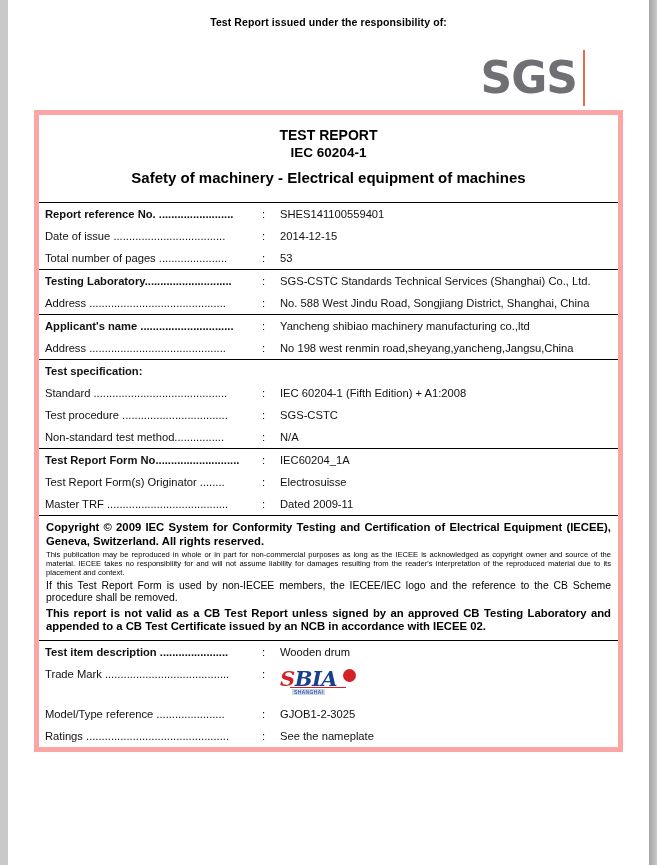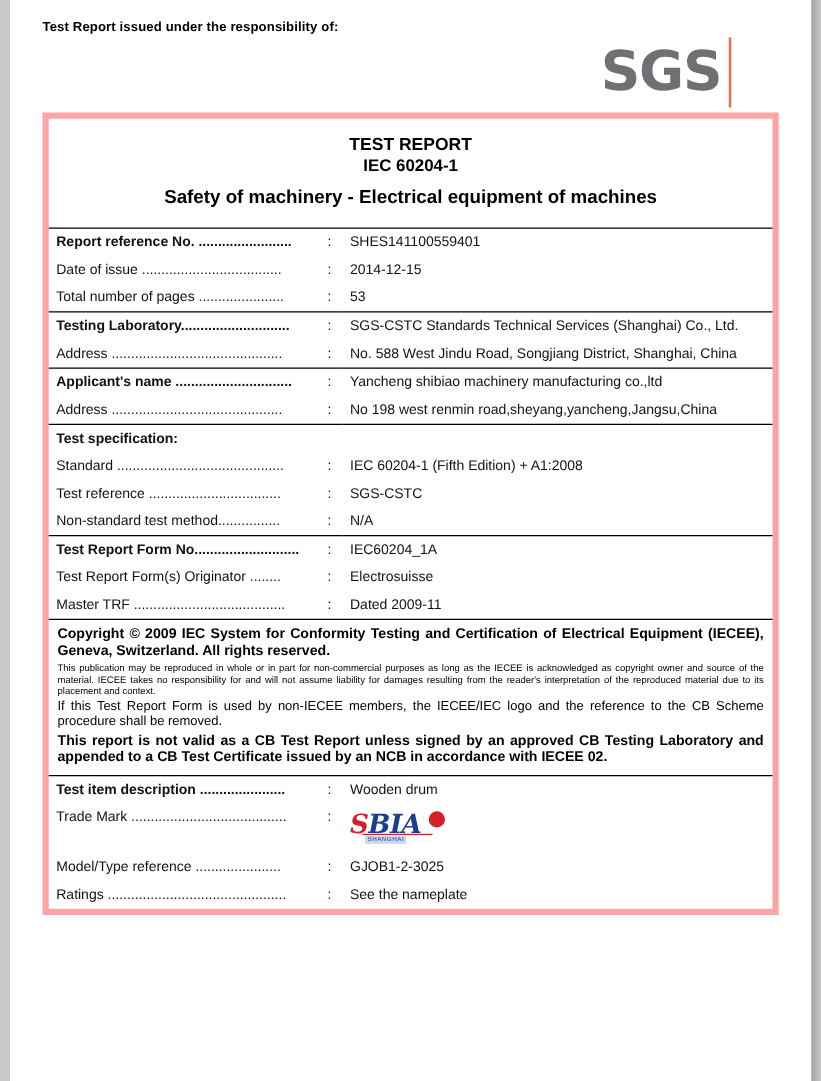--- a/index.html
+++ b/index.html
@@ -16,26 +16,27 @@
   .page {
     position: relative;
     width: 641px;
     min-height: 865px;
     margin: 0 auto 0 8px;
     background: #ffffff;
     box-sizing: border-box;
     padding: 10px 26px 0 26px;
   }
   .top-line {
+    text-align: center;
     font-size: 10.5px;
     font-weight: bold;
     color: #000;
     letter-spacing: 0.1px;
     margin-top: 6px;
-    margin-bottom: 0;
+    margin-bottom: 20px;
   }
   .logo-row {
     height: 62px;
     position: relative;
   }
   .sgs-logo {
     position: absolute;
     right: 46px;
     top: 6px;
     font-family: "DejaVu Sans", sans-serif;
@@ -264,21 +265,21 @@
           <td class="label bold">Test specification:</td>
           <td class="colon"></td>
           <td class="value"></td>
         </tr>
         <tr>
           <td class="label">Standard ...........................................</td>
           <td class="colon">:</td>
           <td class="value">IEC 60204-1 (Fifth Edition) + A1:2008</td>
         </tr>
         <tr>
-          <td class="label">Test reference ..................................</td>
+          <td class="label">Test procedure ..................................</td>
           <td class="colon">:</td>
           <td class="value">SGS-CSTC</td>
         </tr>
         <tr>
           <td class="label">Non-standard test method................</td>
           <td class="colon">:</td>
           <td class="value">N/A</td>
         </tr>
         <tr class="sep">
           <td class="label bold">Test Report Form No...........................</td>

